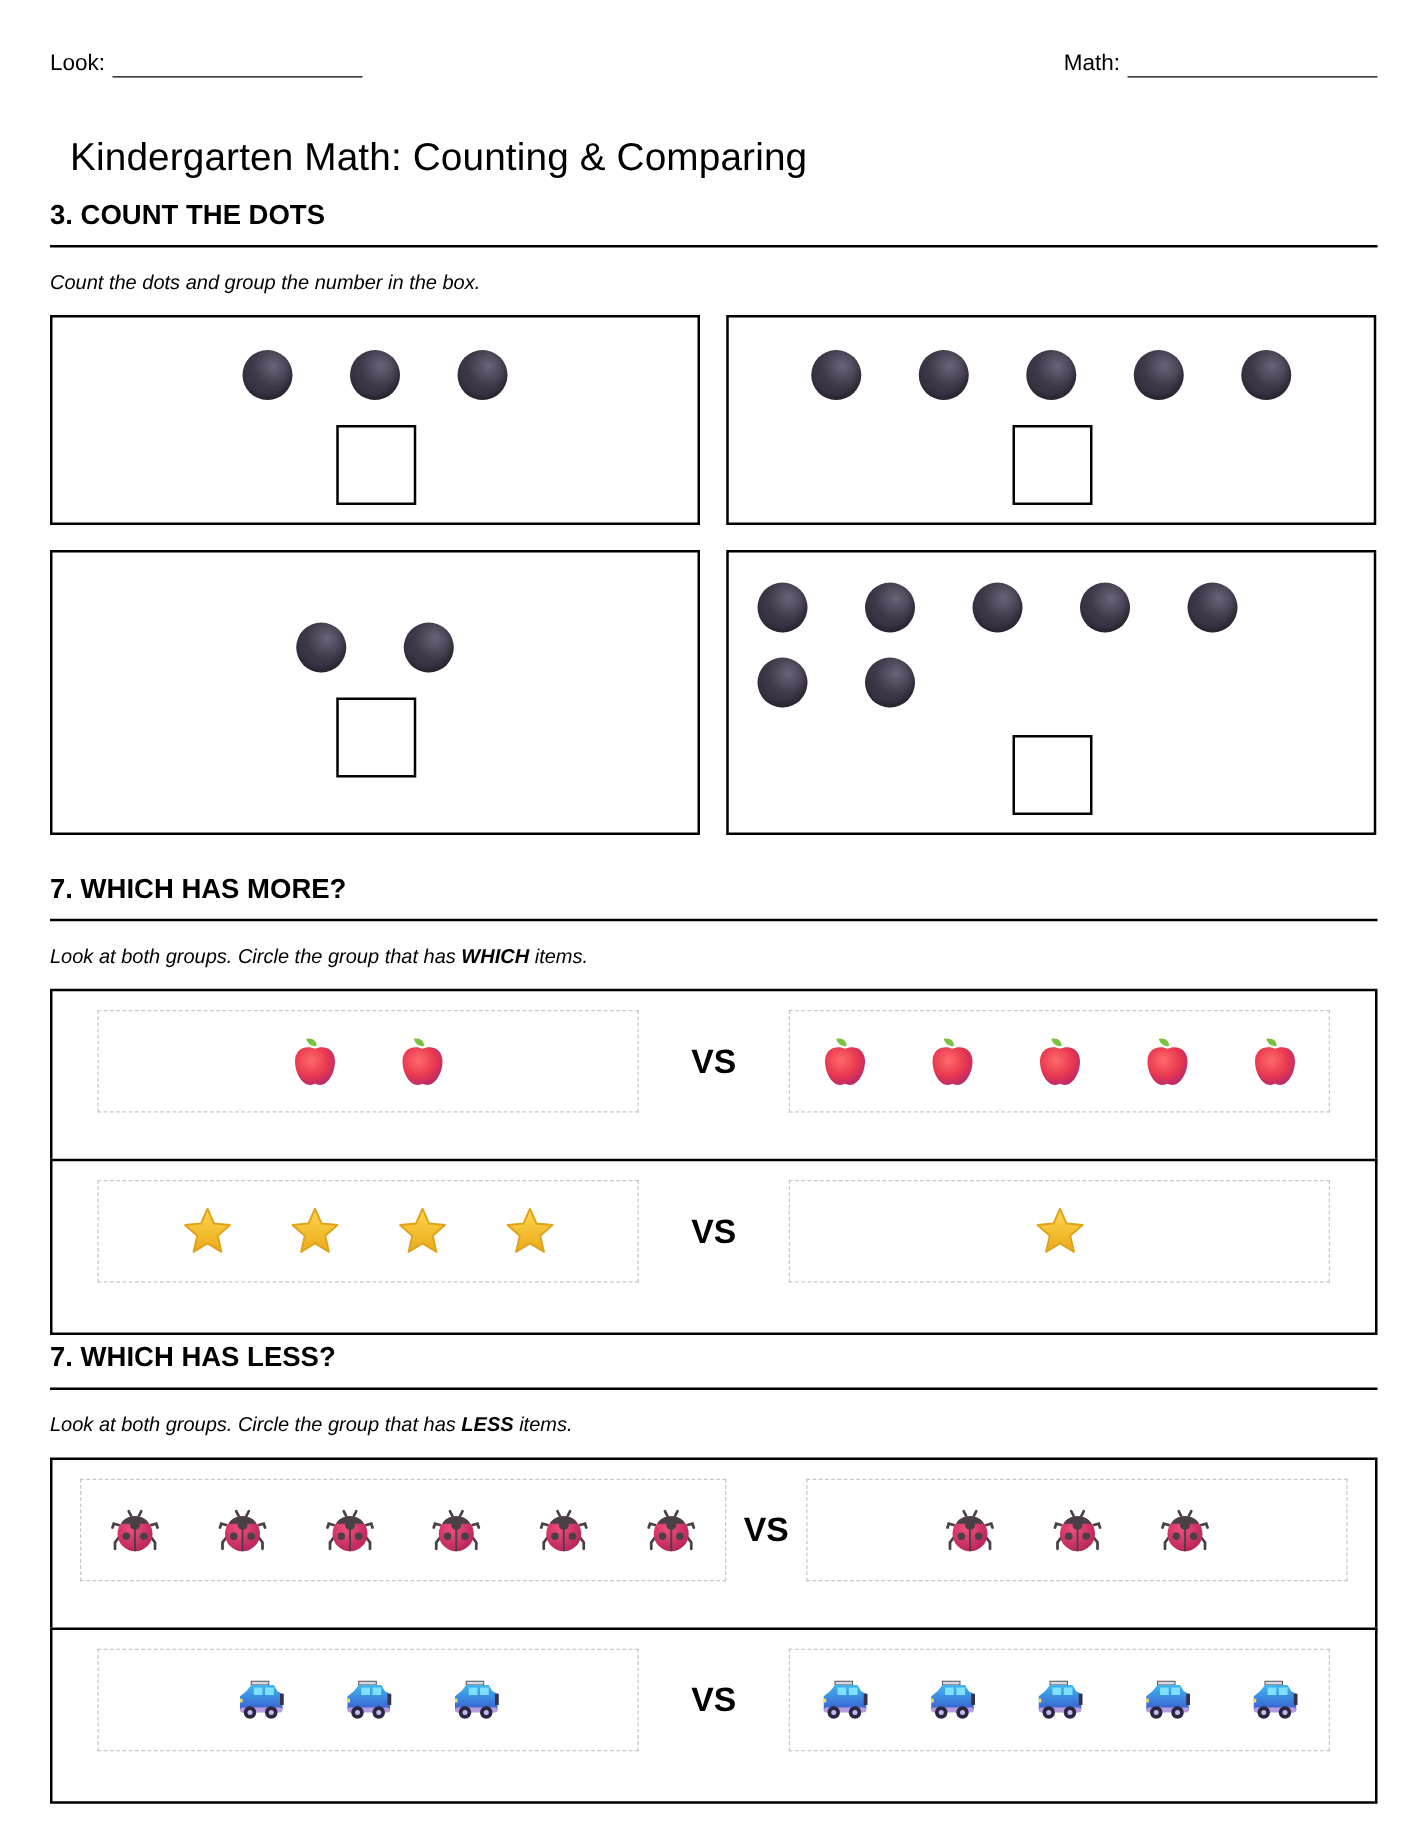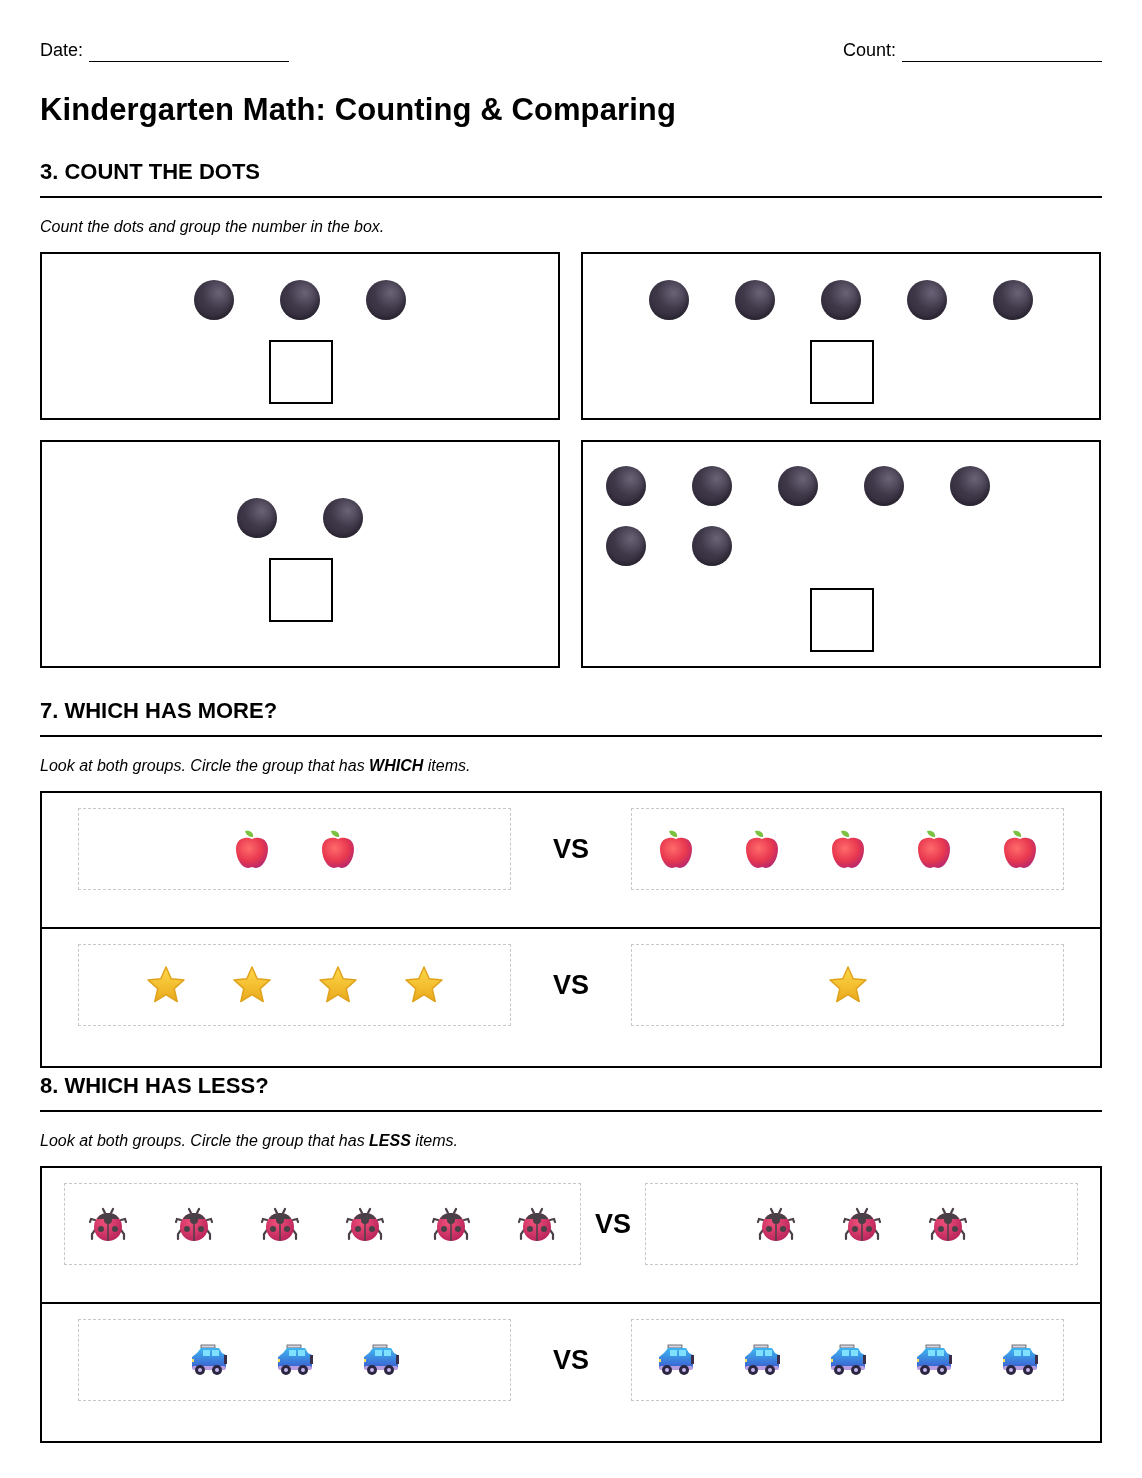--- a/index.html
+++ b/index.html
@@ -13,21 +13,21 @@
     
     .hdr { position: absolute; top: 38px; left: 0; width: 1062px; height: 24px; font-size: 18px; }
     .hdr-field { position: absolute; top: 0; display: flex; align-items: flex-end; }
     .hdr-field .lbl { line-height: 24px; }
     .hdr-field .line { display: inline-block; border-bottom: 1.5px solid #000; height: 18px; margin-left: 6px; }
     .name-field { left: 0; }
     .name-field .line { width: 200px; }
     .date-field { right: 0; }
     .date-field .line { width: 200px; }
 
-    .title { position: absolute; top: 90px; left: 0; font-size: 31px; font-weight: bold; margin: 0; line-height: 40px; letter-spacing: 0.1px; }
+    .title { position: absolute; top: 90px; left: 0; font-size: 31px; font-weight: normal; margin: 16px; line-height: 40px; letter-spacing: 0.1px; }
 
     .section-title { position: absolute; left: 0; width: 1062px; font-size: 22px; font-weight: bold; margin: 0; line-height: 30px; padding-bottom: 9px; border-bottom: 2px solid #000; }
     .instr { position: absolute; left: 0; font-size: 16px; font-style: italic; line-height: 20px; margin: 0; }
     .instr b { font-weight: bold; font-style: italic; }
 
     
     .count-box { position: absolute; width: 520px; border: 2px solid #000; background: #fff; }
     .dots { position: absolute; left: 0; right: 0; display: flex; flex-wrap: wrap; justify-content: center; }
     .dots.left { justify-content: flex-start; padding-left: 20px; }
     .dot-slot { width: 86px; height: 60px; display: flex; align-items: center; justify-content: center; }
@@ -45,25 +45,25 @@
     .item svg { display: block; }
     .vs { position: absolute; top: 38px; font-size: 27px; font-weight: bold; line-height: 36px; width: 60px; text-align: center; }
   </style>
 </head>
 <body>
 
 <div class="page">
 
   <div class="hdr">
     <div class="hdr-field name-field">
-      <span class="lbl">Date:</span>
+      <span class="lbl">Look:</span>
       <span class="line"></span>
     </div>
     <div class="hdr-field date-field">
-      <span class="lbl">Count:</span>
+      <span class="lbl">Math:</span>
       <span class="line"></span>
     </div>
   </div>
 
   <h1 class="title">Kindergarten Math: Counting &amp; Comparing</h1>
 
   <h2 class="section-title" style="top:157px;">3. COUNT THE DOTS</h2>
   <p class="instr" style="top:217px;">Count the dots and group the number in the box.</p>
 
   <div class="count-box" style="left:0; top:252px; height:168px;">
@@ -299,21 +299,21 @@
                 <stop offset="0" stop-color="#ffd84a"></stop>
                 <stop offset="1" stop-color="#e9a91c"></stop>
               </linearGradient>
             </defs>
             <path d="M21 3 L26.2 14.8 L39 16 L29.2 24.6 L32.2 37.5 L21 30.7 L9.8 37.5 L12.8 24.6 L3 16 L15.8 14.8Z" fill="url(#sg)" stroke="#e0a21a" stroke-width="1.5" stroke-linejoin="round"></path>
           </svg>
         </div>
       </div>
   </div>
 
-  <h2 class="section-title" style="top:1071px;">8. WHICH HAS LESS?</h2>
+  <h2 class="section-title" style="top:1071px;">7. WHICH HAS LESS?</h2>
   <p class="instr" style="top:1131px;"><span>Look at both groups. Circle the group that has </span><b>LESS</b><span> items.</span></p>
 
   <div class="cmp-row" style="top:1166px;">
     <div class="group" style="left:22px; width:517px;">
         <div class="item">
           <svg width="42" height="42" viewBox="0 0 42 42">
             <g stroke="#4a4048" stroke-width="2.2" stroke-linecap="round" fill="none">
               <path d="M16 6 L18 10"></path>
               <path d="M26 6 L24 10"></path>
               <path d="M8 17 L4 16 L3 19"></path>

